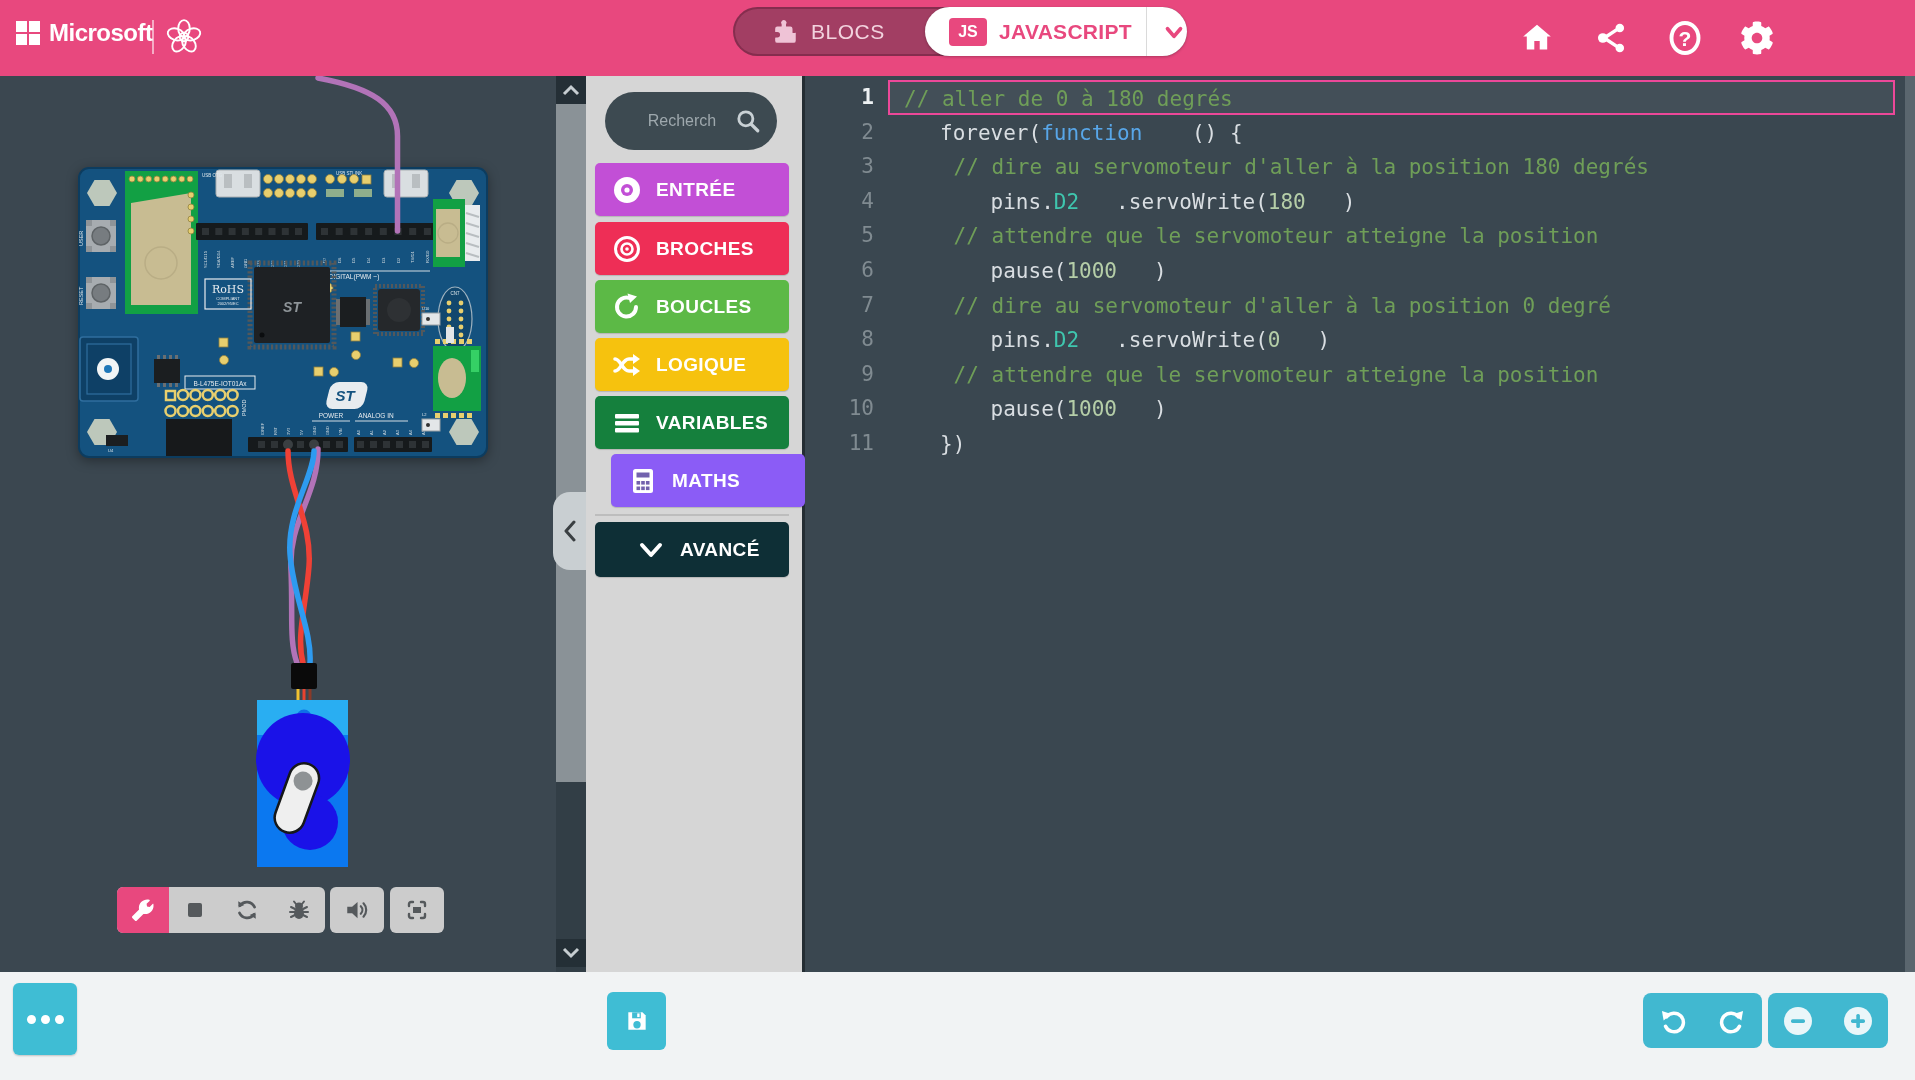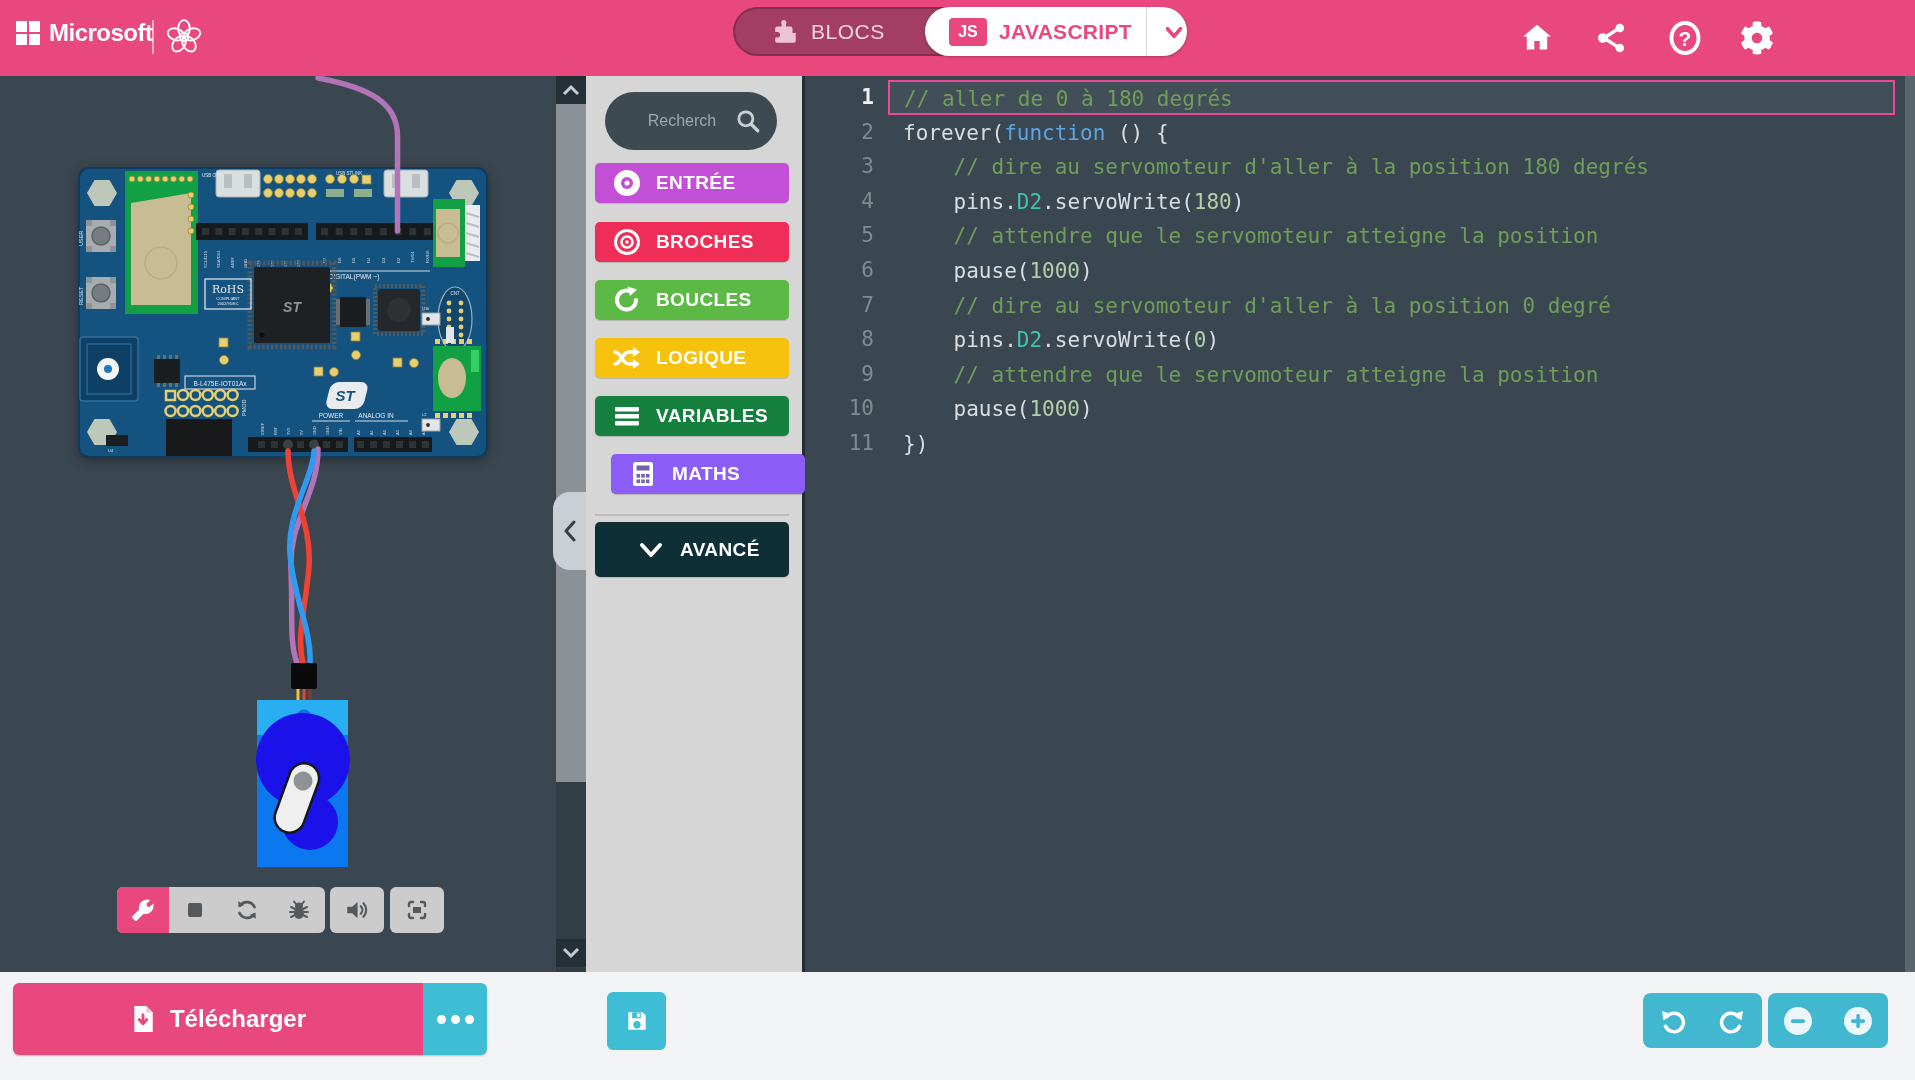--- a/index.html
+++ b/index.html
@@ -56,39 +56,39 @@
 
   
   #toolbox { position:absolute; left:586px; top:76px; width:219px; height:896px;
              background:var(--c-toolbox_bg,#D6D6D6); border-right:3px solid #242D33; }
   #search-wrap { position:absolute; left:19px; top:16px; width:172px; height:58px;
                  background:var(--c-search_bg,#3D4A51); border-radius:29px; }
   #search-input { position:absolute; left:24px; top:0; width:106px; height:58px; background:transparent; border:none; outline:none;
                   color:#E8ECEF; font-size:16px; font-family:"Liberation Sans",sans-serif;text-align:center; }
   #search-input::placeholder { color:#9EA8AD; opacity:1; }
   #search-icon { position:absolute; right:16px; top:16px; }
-  .cat-btn { position:absolute; left:9px; width:194px; height:40px; border-radius:5px; display:flex; align-items:center;
+  .cat-btn { position:absolute; left:9px; width:194px; height:53px; border-radius:5px; display:flex; align-items:center;
              cursor:pointer; box-shadow:0 1px 1px rgba(0,0,0,.15); }
   .cat-icon { width:32px; height:32px; margin-left:16px; display:flex; align-items:center; justify-content:center; }
   .cat-label { color:#fff; font-size:19px; font-weight:600; margin-left:13px; letter-spacing:.4px; white-space:nowrap; }
   #cat-0 { top:87px; } #cat-1 { top:146px; } #cat-2 { top:204px; } #cat-3 { top:262px; }
   #cat-4 { top:320px; } #cat-5 { top:378px; }
   #cat-divider { position:absolute; left:9px; top:438px; width:194px; height:2px; background:#BDBDBD; }
   #cat-adv { top:446px; height:55px; }
 
   
   #editor { position:absolute; left:805px; top:76px; width:1110px; height:896px; background:var(--c-editor_bg,#3A4750); cursor:text; }
   #code-lines { position:absolute; left:0; top:4px; width:1100px; font-family:"DejaVu Sans Mono",monospace; font-size:21px; }
   .code-line { display:flex; height:34.6px; line-height:34.6px; }
   .code-line .ln { width:83px; text-align:right; padding-right:14px; color:#808B91; flex:none; }
   .code-line .code-content { flex:1; margin-right:10px; padding-left:14px; white-space:pre;
                              border:1px solid transparent; }
   .code-line.active .ln { color:#EDF1F3; font-weight:700; }
   .code-line.active .code-content { background:#434F58; border:2px solid #ec4899; }
-  .tok-plain   { color:var(--tok-plain,#D9DEE2); }
+  .tok-plain   { color:var(--tok-plain,#D9DEE2);margin-left:37px; }
   .tok-comment { color:var(--tok-comment,#6F9E58); }
   .tok-keyword { color:var(--tok-keyword,#58A6E8); }
   .tok-number  { color:var(--tok-number,#B5CEA8); }
   .tok-type    { color:var(--tok-type,#3FC6AE); }
   #editor-scrollbar { position:absolute; right:0; top:0; width:10px; height:896px; background:#5A666E; cursor:pointer; }
 
   
   #footer { position:absolute; left:0; top:972px; width:1915px; height:108px; background:var(--c-footer_bg,#F1F3F4); }
   #download-group { position:absolute; left:13px; top:11px; height:72px; display:flex;
                     border-radius:6px; overflow:hidden; box-shadow:0 1px 2px rgba(0,0,0,.2); }
@@ -760,31 +760,20 @@
         <div class="code-line">
           <span class="ln">11</span>
           <span class="code-content"><span class="tok-plain">})</span></span>
         </div>
       </div>
     <div id="editor-scrollbar"></div>
   </div>
 
   <div id="footer">
     <div id="download-group">
-      <div id="download-btn">
-        <svg width="26" height="30" viewBox="0 0 24 26">
-          <path d="M4 1 h11 l6 6 v18 h-17 z" fill="#fff"></path>
-          <path d="M15 1 l6 6 h-6 z" fill="#F3C4D6"></path>
-          <g stroke="#E8487E" stroke-width="2.6" fill="none" stroke-linecap="round" stroke-linejoin="round">
-            <line x1="12" y1="9" x2="12" y2="17"></line>
-              <polyline points="8.5,13.5 12,17.5 15.5,13.5"></polyline>
-          </g>
-        </svg>
-        <span class="lbl">Télécharger</span>
-      </div>
       <div id="more-btn">
           <i></i>
           <i></i>
           <i></i>
         </div>
     </div>
 
     <div id="name-group">
       <div id="save-btn">
         <svg width="26" height="26" viewBox="0 0 24 24">

